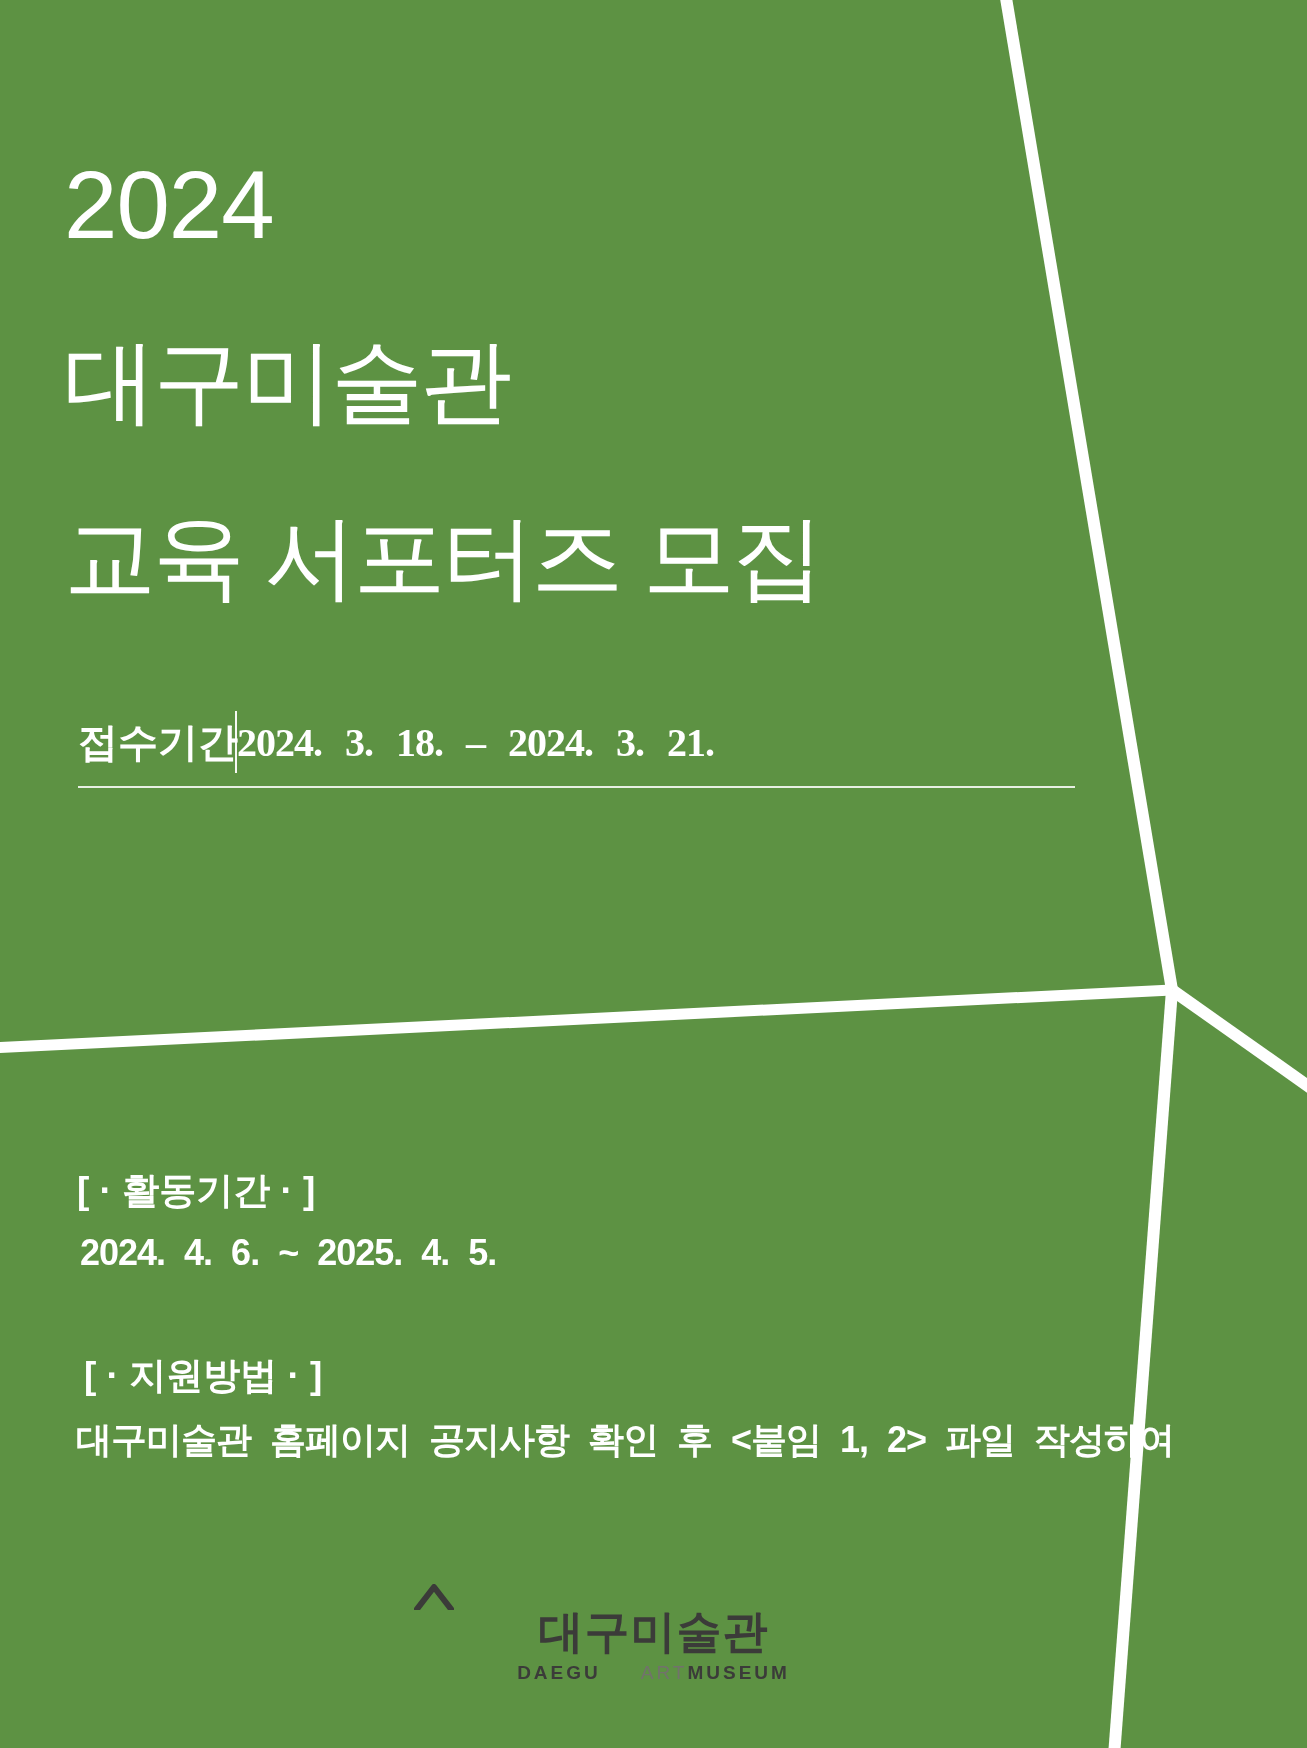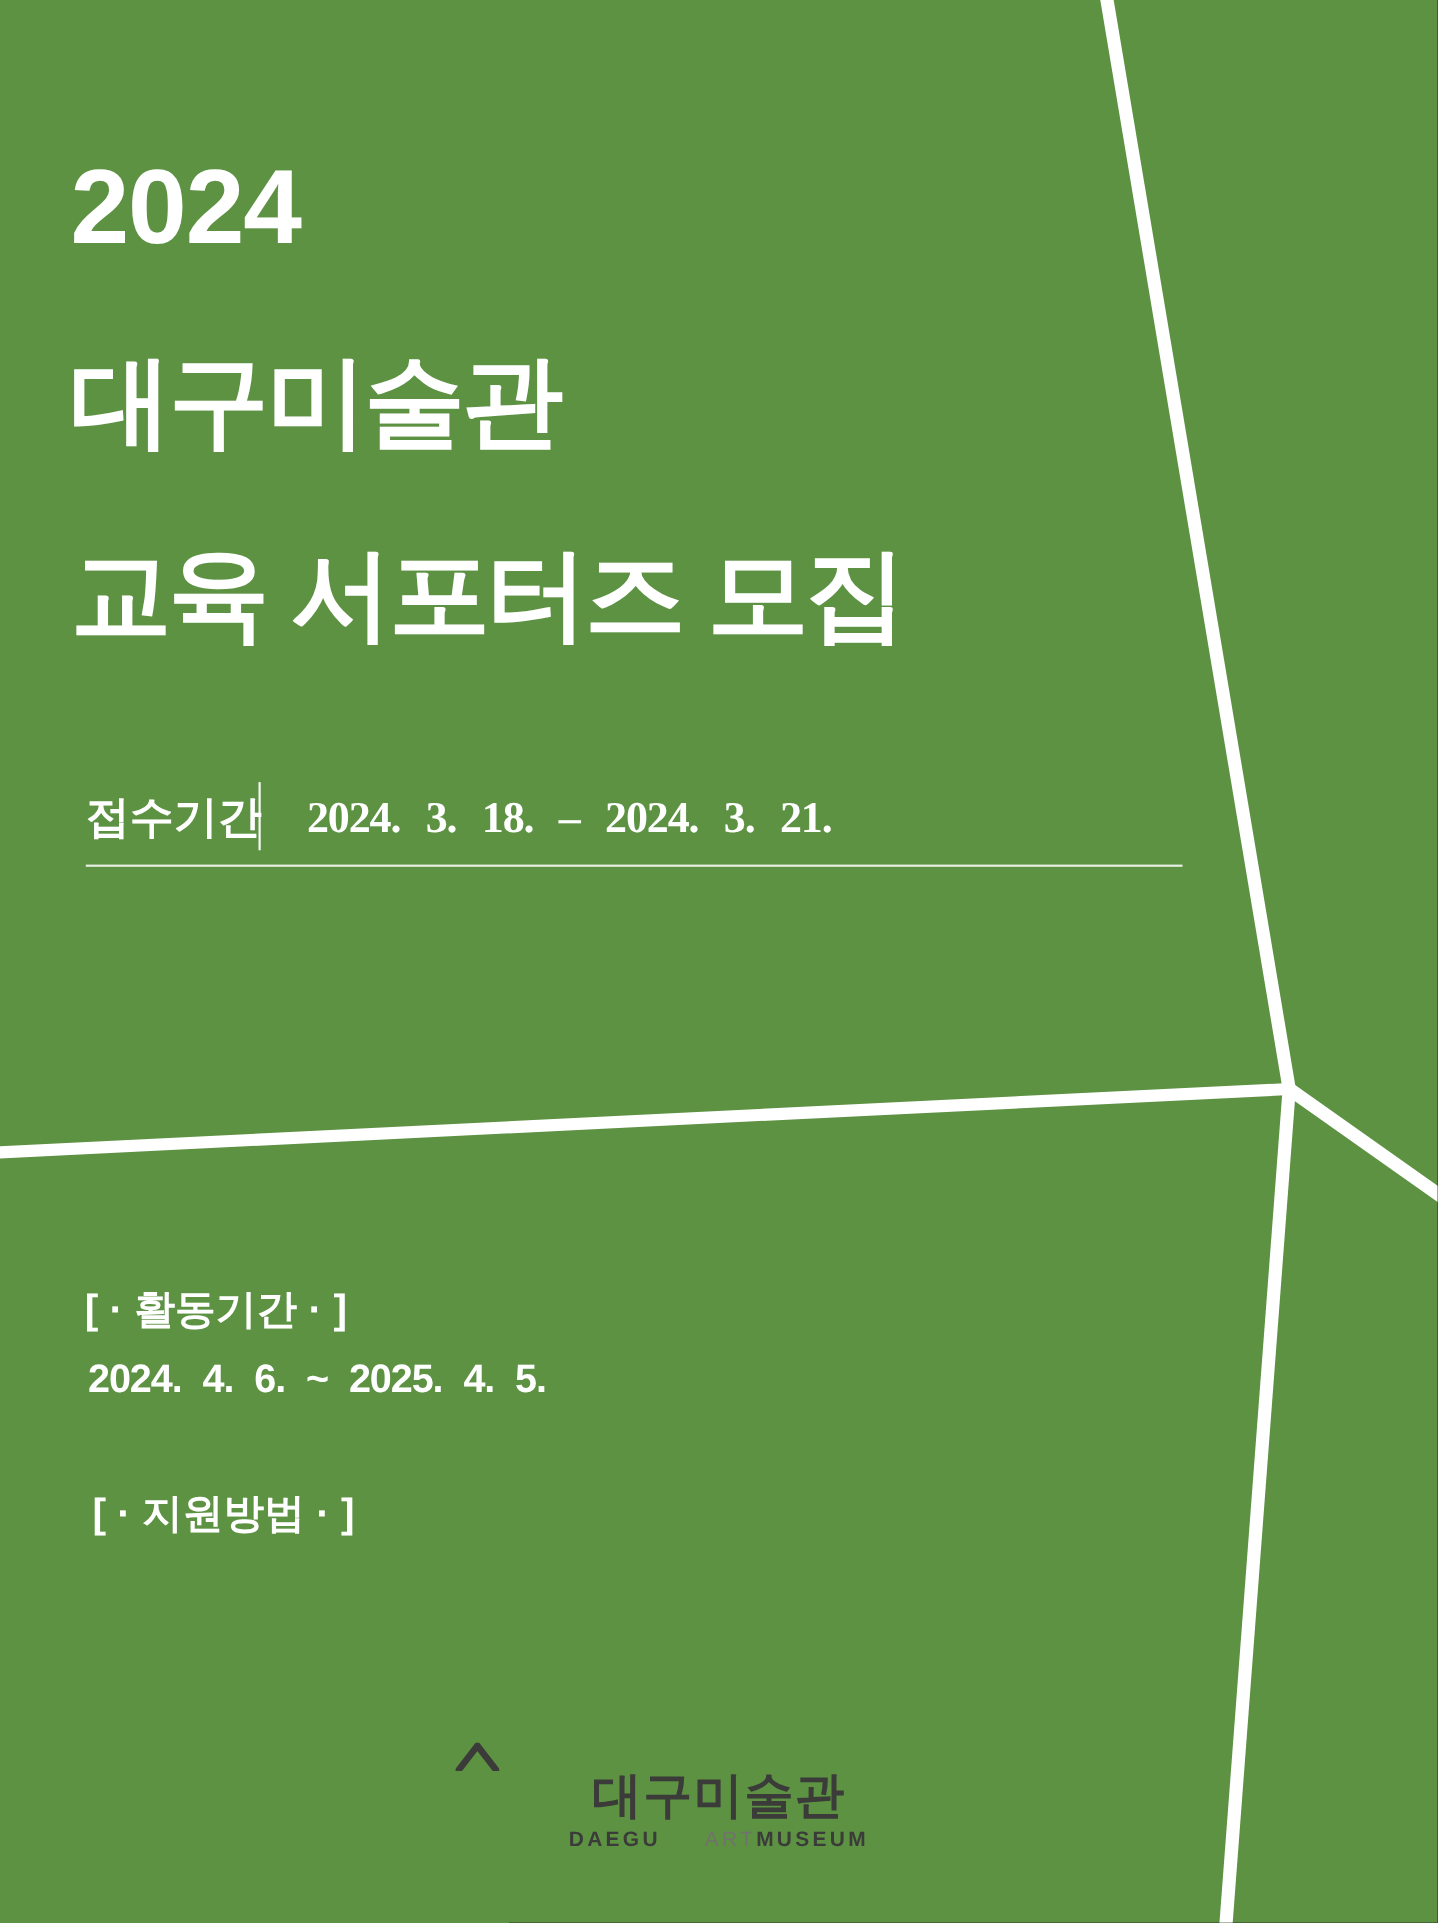--- a/index.html
+++ b/index.html
@@ -17,22 +17,22 @@
     left: 0; top: 0;
     width: 1307px; height: 1748px;
     pointer-events: none;
   }
   .lines-svg line { stroke: var(--line-color, #ffffff); }
 
   
   .title {
     position: absolute;
     left: 64px;
-    top: 101px;
-    font-weight: 700;
+    top: 117px;
+    font-weight: 400;
     font-size: 92px;
     line-height: 176px;
     letter-spacing: -3px;
     white-space: nowrap;
   }
   .title .year { font-size: 96px; letter-spacing: -1px; }
 
   
   .info-rows {
     position: absolute;
@@ -54,21 +54,20 @@
     letter-spacing: 0px;
   }
   .vbar {
     width: 2px;
     height: 62px;
     background: #ffffff;
     opacity: 0.95;
     flex: 0 0 auto;
   }
   .row-value {
-    padding-left: 42px;
     letter-spacing: -1px;
     word-spacing: 14px;
   }
   .hrule {
     height: 1.5px;
     background: #ffffff;
     opacity: 0.85;
     margin: 6px 0 9px 0;
   }
 
@@ -147,20 +146,21 @@
       <div class="vbar"></div>
       <div class="row-value">2024. 3. 18. – 2024. 3. 21.</div>
     </div>
     <div class="hrule"></div>
   </div>
 
   <div class="section-heading heading-activity">[ · 활동기간 · ]</div>
   <div class="section-line line-activity">2024. 4. 6. ~ 2025. 4. 5.</div>
 
   <div class="section-heading heading-method">[ · 지원방법 · ]</div>
+  <div class="section-line line-method-1">대구미술관 홈페이지 공지사항 확인 후 &lt;붙임 1, 2&gt; 파일 작성하여</div>
 
   <div class="logo">
     <svg class="logo-caret" viewBox="0 0 40 26" aria-hidden="true">
       <polyline points="3,25 20,3 37,25" fill="none" stroke="#3b3b39" stroke-width="6" stroke-linecap="round" stroke-linejoin="round"></polyline>
     </svg>
     <div class="logo-kr">대구미술관</div>
     <div class="logo-en">
       <span>DAEGU</span><span class="light">ART</span><span>MUSEUM</span>
     </div>
   </div>

